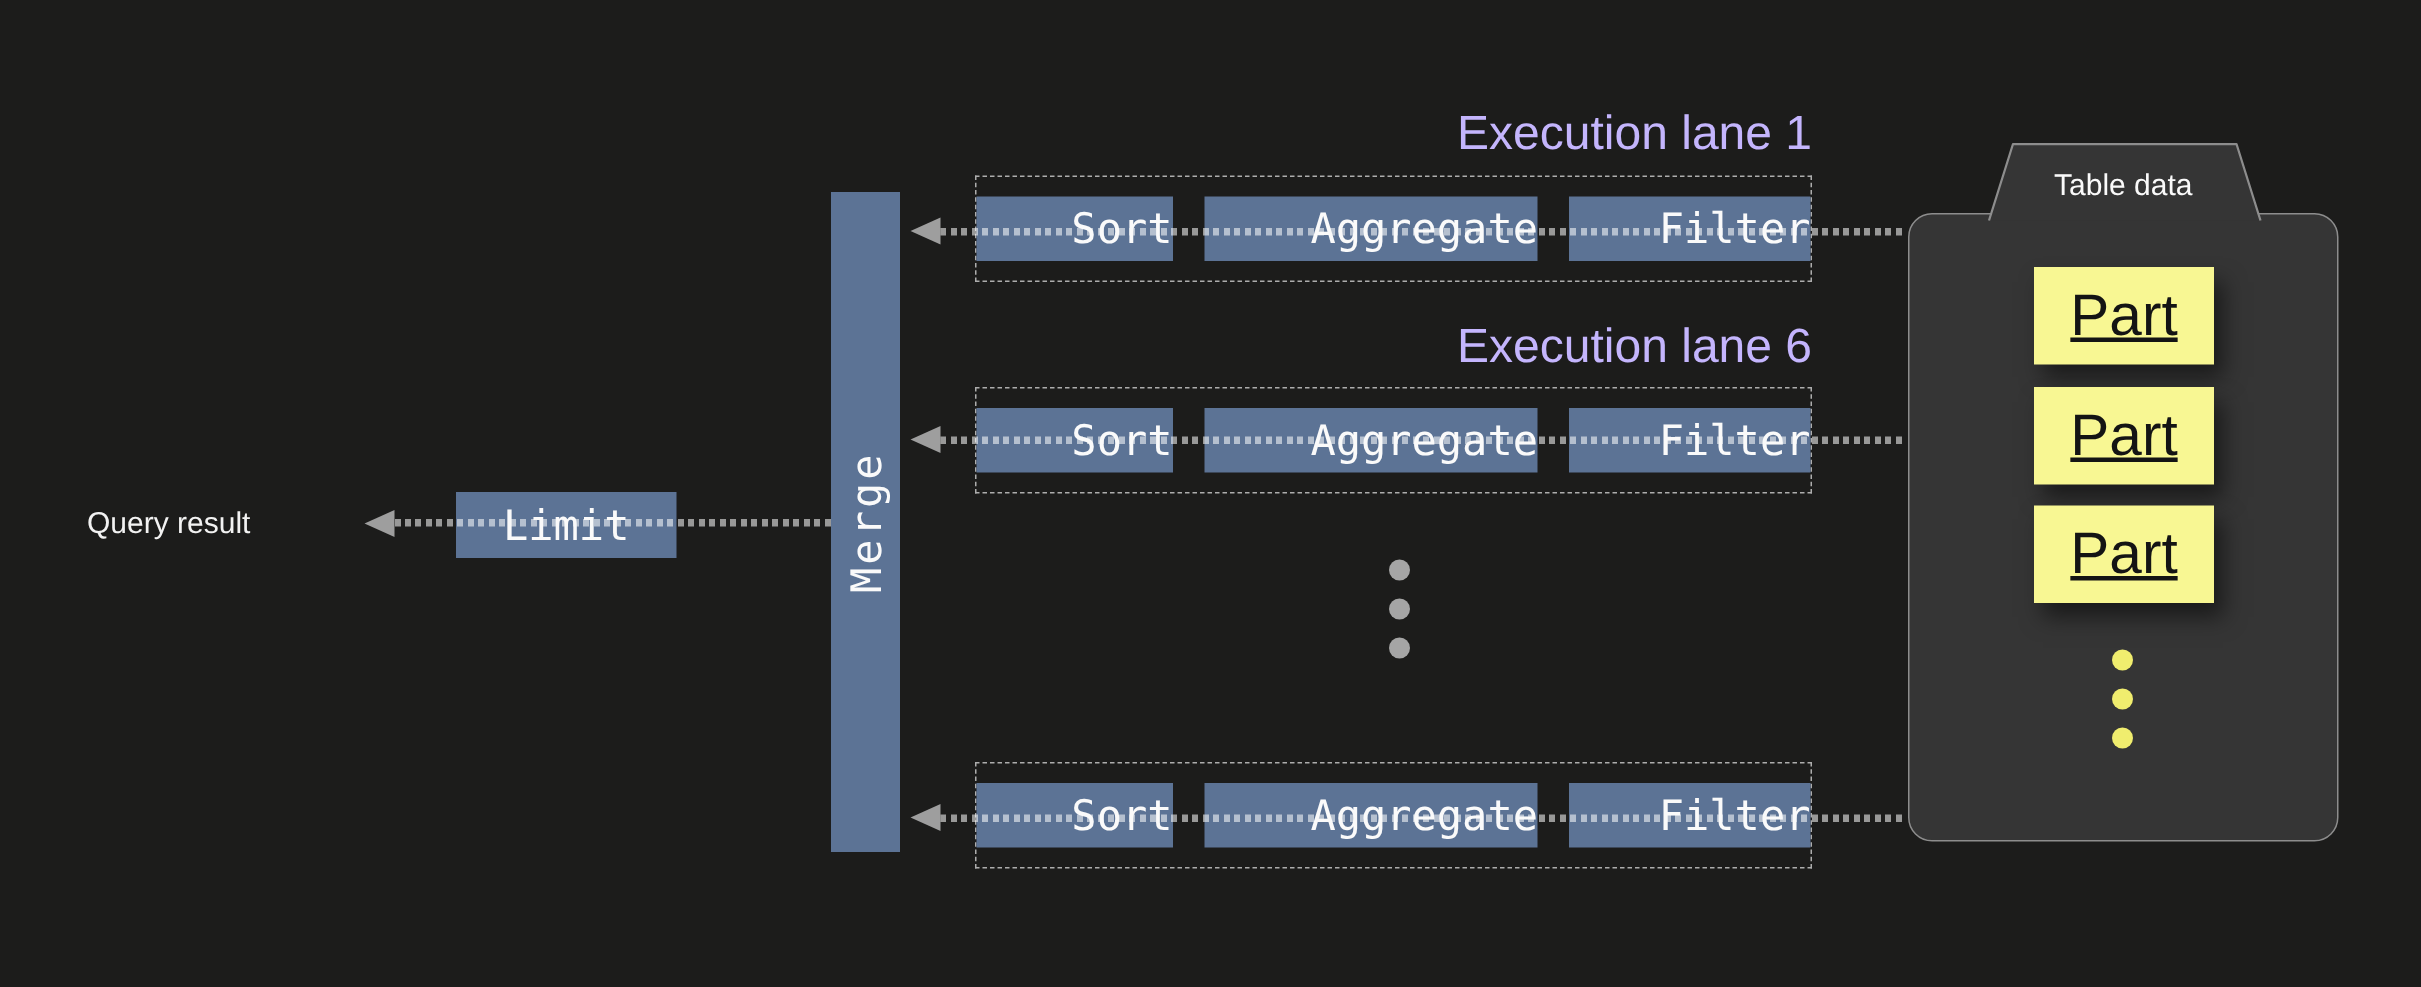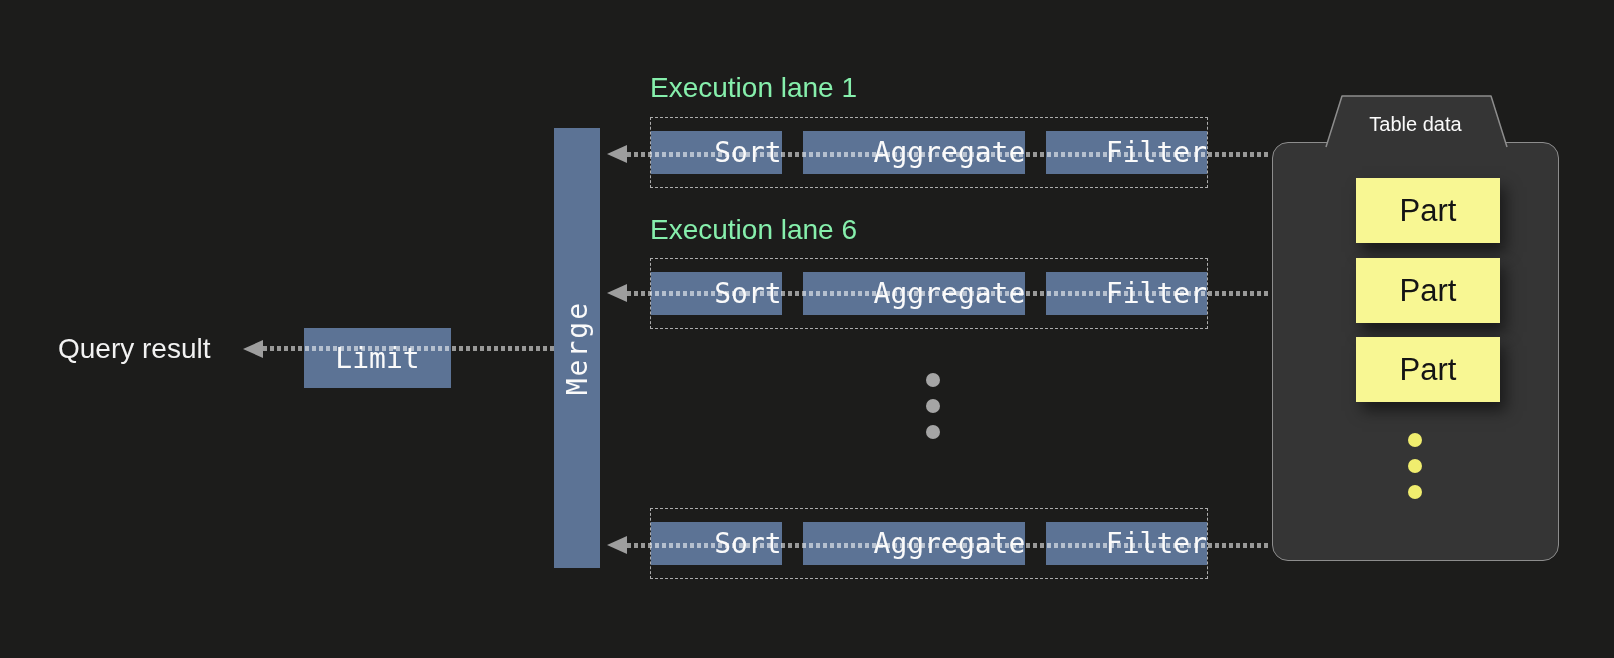--- a/index.html
+++ b/index.html
@@ -5,46 +5,46 @@
   * { margin:0; padding:0; box-sizing:border-box; }
   html,body { background:#1c1c1b; }
   .diagram {
     position:relative; width:1614px; height:658px;
     background:#1c1c1b; overflow:hidden;
     font-family:"Liberation Sans", sans-serif;
   }
   
   .query-result {
     position:absolute; left:58px; top:331px; width:190px;
-    color:#f2f2f2; font-size:28px; line-height:36px;
+    color:#f2f2f2; font-size:20px; line-height:36px;
   }
   .dotline {
     position:absolute; height:5px; z-index:5;
     background:repeating-linear-gradient(to right, rgba(255,255,255,0.55) 0 4px, transparent 4px 7px);
   }
   .arrowhead {
     position:absolute; width:0; height:0; z-index:5;
     border-top:9px solid transparent; border-bottom:9px solid transparent;
     border-right:20px solid #9e9e9e;
   }
   .result-arrow { left:243px; top:340px; }
   .result-line  { left:263px; top:346px; width:292px; }
   .node {
     position:absolute; display:flex; align-items:center; justify-content:center;
     background:#5c7395; color:#fafafa;
     font-family:"DejaVu Sans Mono", monospace; font-size:28px;
   }
   .node span { position:relative; z-index:6; }
-  .limit { left:304px; top:328px; width:147px; height:60px; }
+  .limit { left:304px; top:328px; width:147px; height:44px; }
   .merge { left:554px; top:128px; width:46px; height:440px; }
   .vtext { writing-mode:vertical-rl; transform:rotate(180deg); letter-spacing:2px; }
   
   .lane-title {
-    position:absolute; left:650px; width:558px; text-align:left;
-    color:#86efac; font-size:28px; line-height:32px;
+    position:absolute; left:650px; width:558px; text-align:right;
+    color:#c4b5fd; font-size:32px; line-height:32px;
   }
   .lane-title-1 { top:72px; }  .lane-title-2 { top:214px; }  .lane-title-3 { top:464px; }
   .lane-rect {
     position:absolute; left:650px; width:558px; height:71px;
     border:1px dashed #adadad;
     display:flex; align-items:center; justify-content:center; gap:21px;
   }
   .lane-rect-1 { top:117px; }  .lane-rect-2 { top:258px; }  .lane-rect-3 { top:508px; }
   .op {
     height:43px; background:#5c7395; color:#fafafa;
@@ -67,24 +67,25 @@
   .table-container {
     position:absolute; left:1272px; top:142px; width:287px; height:419px;
     background:#353535; border:1.5px solid #8d8d8d; border-radius:16px; z-index:2;
   }
   .tab-svg { position:absolute; left:1320px; top:93px; width:194px; height:56px; z-index:3; }
   .table-title {
     position:absolute; left:1272px; top:107px; width:287px; text-align:center;
     color:#fafafa; font-size:20px; line-height:34px; z-index:4;
   }
   .part {
-    position:absolute; left:1356px; width:144px; height:65px; z-index:3;
-    background:#f8f793; color:#141414; font-size:31px;
+    position:absolute; left:1356px; width:120px; height:65px; z-index:3;
+    background:#f8f793; color:#141414; font-size:39px;
     display:flex; align-items:center; justify-content:center;
     box-shadow:6px 9px 14px rgba(0,0,0,0.5);
+    text-decoration:underline;
   }
   .part-1 { top:178px; } .part-2 { top:258px; } .part-3 { top:337px; }
   .ydot {
     position:absolute; left:1408px; width:14px; height:14px;
     border-radius:50%; background:#f0ed6e; z-index:3;
   }
   .ydot-1 { top:433px; } .ydot-2 { top:459px; } .ydot-3 { top:485px; }
 </style>
 </head>
 <body>

